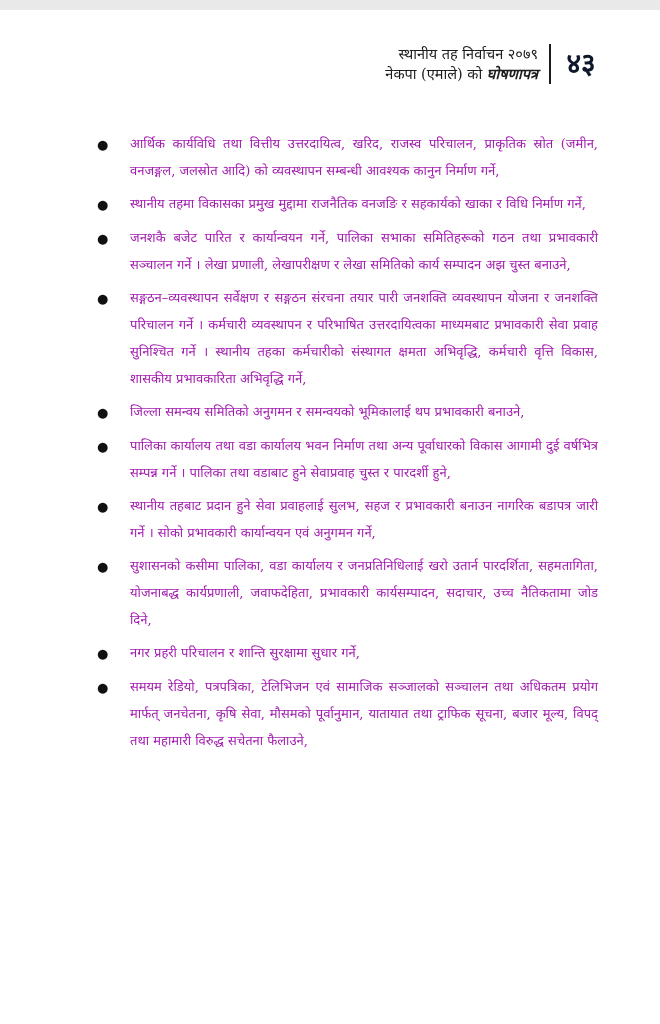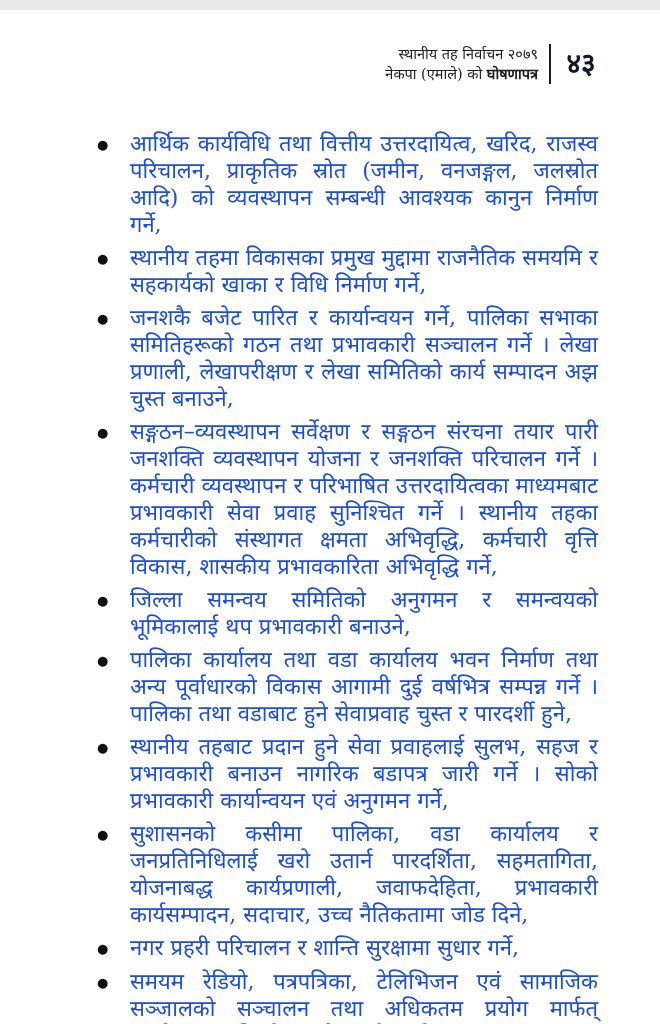--- a/index.html
+++ b/index.html
@@ -22,21 +22,21 @@
     align-items: center;
     gap: 11px;
   }
   .header-text {
     text-align: right;
     font-size: 14.5px;
     line-height: 20px;
     color: #1c1c1c;
     white-space: nowrap;
   }
-  .header-text .bold { font-weight: bold; }
+  .header-text .bold { font-weight: bold; font-style: italic; }
   .header-divider {
     width: 2px;
     height: 40px;
     background: #1c1c1c;
   }
   .page-number {
     font-size: 28px;
     font-weight: bold;
     color: #0f172a;
     line-height: 40px;
@@ -57,24 +57,24 @@
   .bullet-marker {
     flex: 0 0 33px;
     width: 33px;
     font-size: 13px;
     line-height: 27px;
     color: #111111;
     padding-top: 1px;
   }
   .bullet-text {
     flex: 1 1 auto;
-    font-size: 22px;
+    font-size: 13px;
     line-height: 27px;
     text-align: justify;
-    color: #1d4ed8;
+    color: #a21caf;
   }
 </style>
 </head>
 <body>
 
 <div class="page">
 
   <header class="page-header">
     <div class="header-text">
       <div>स्थानीय तह निर्वाचन २०७९</div>
@@ -86,21 +86,21 @@
 
   <main class="bullet-list">
 
     <div class="list-item">
       <span class="bullet-marker">●</span>
       <p class="bullet-text">आर्थिक कार्यविधि तथा वित्तीय उत्तरदायित्व, खरिद, राजस्व परिचालन, प्राकृतिक स्रोत (जमीन, वनजङ्गल, जलस्रोत आदि) को व्यवस्थापन सम्बन्धी आवश्यक कानुन निर्माण गर्ने,</p>
     </div>
 
     <div class="list-item">
       <span class="bullet-marker">●</span>
-      <p class="bullet-text">स्थानीय तहमा विकासका प्रमुख मुद्दामा राजनैतिक समयमि र सहकार्यको खाका र विधि निर्माण गर्ने,</p>
+      <p class="bullet-text">स्थानीय तहमा विकासका प्रमुख मुद्दामा राजनैतिक वनजङि र सहकार्यको खाका र विधि निर्माण गर्ने,</p>
     </div>
 
     <div class="list-item">
       <span class="bullet-marker">●</span>
       <p class="bullet-text">जनशकै बजेट पारित र कार्यान्वयन गर्ने, पालिका सभाका समितिहरूको गठन तथा प्रभावकारी सञ्चालन गर्ने । लेखा प्रणाली, लेखापरीक्षण र लेखा समितिको कार्य सम्पादन अझ चुस्त बनाउने,</p>
     </div>
 
     <div class="list-item">
       <span class="bullet-marker">●</span>
       <p class="bullet-text">सङ्गठन–व्यवस्थापन सर्वेक्षण र सङ्गठन संरचना तयार पारी जनशक्ति व्यवस्थापन योजना र जनशक्ति परिचालन गर्ने । कर्मचारी व्यवस्थापन र परिभाषित उत्तरदायित्वका माध्यमबाट प्रभावकारी सेवा प्रवाह सुनिश्चित गर्ने । स्थानीय तहका कर्मचारीको संस्थागत क्षमता अभिवृद्धि, कर्मचारी वृत्ति विकास, शासकीय प्रभावकारिता अभिवृद्धि गर्ने,</p>

